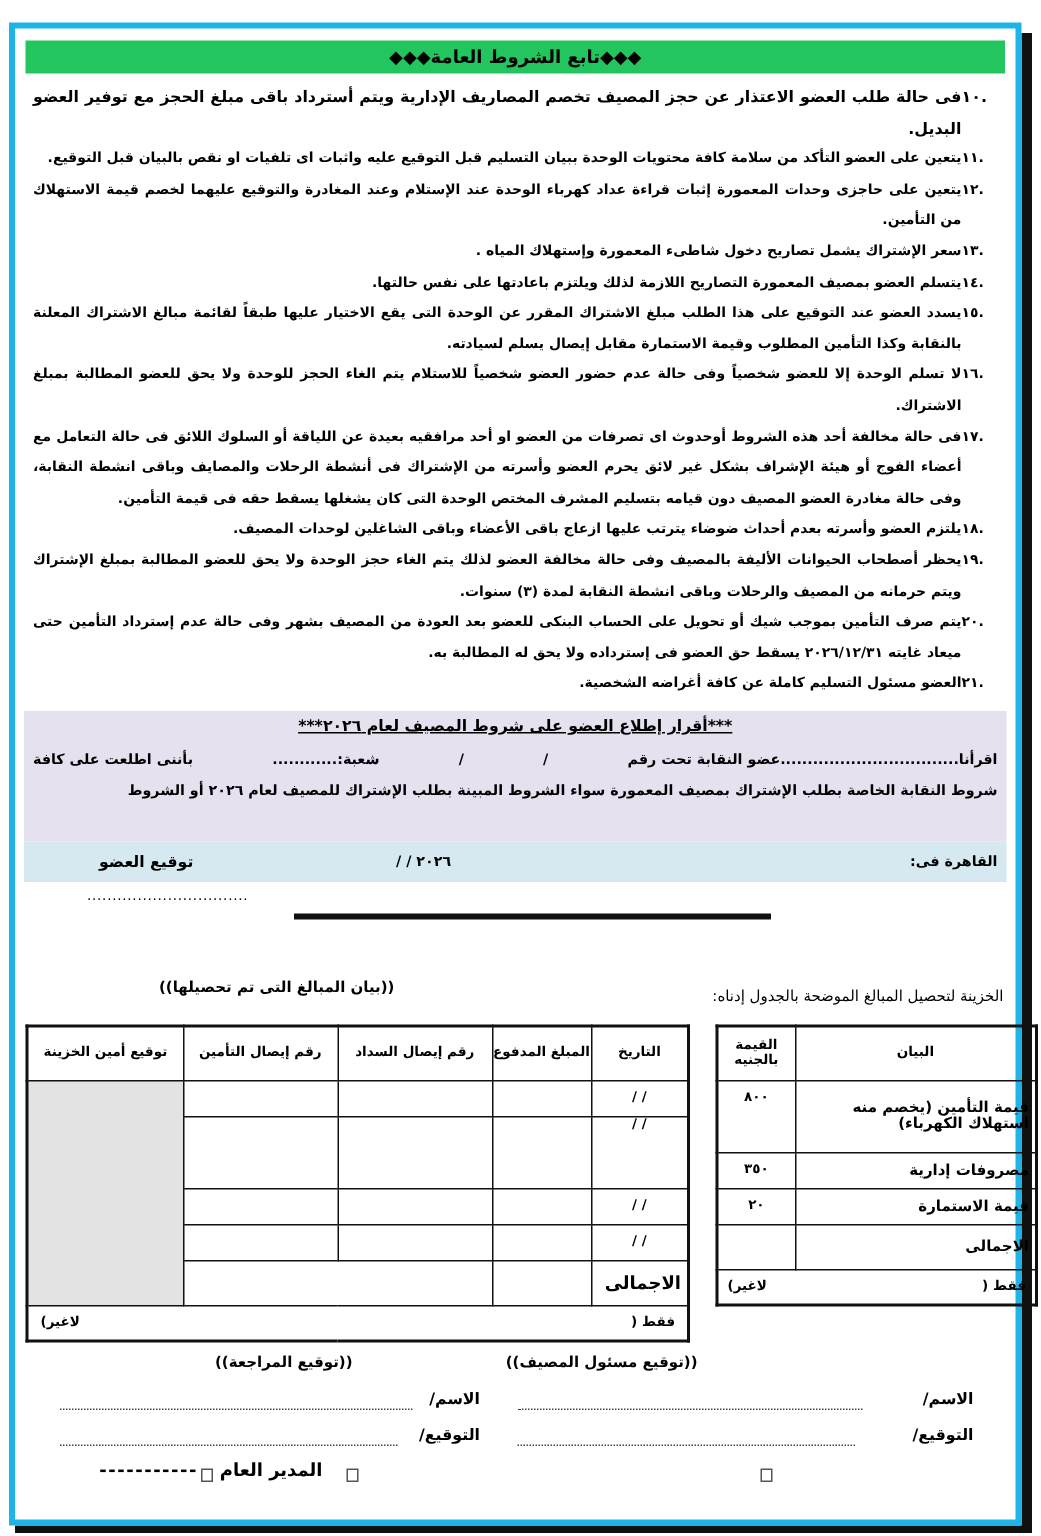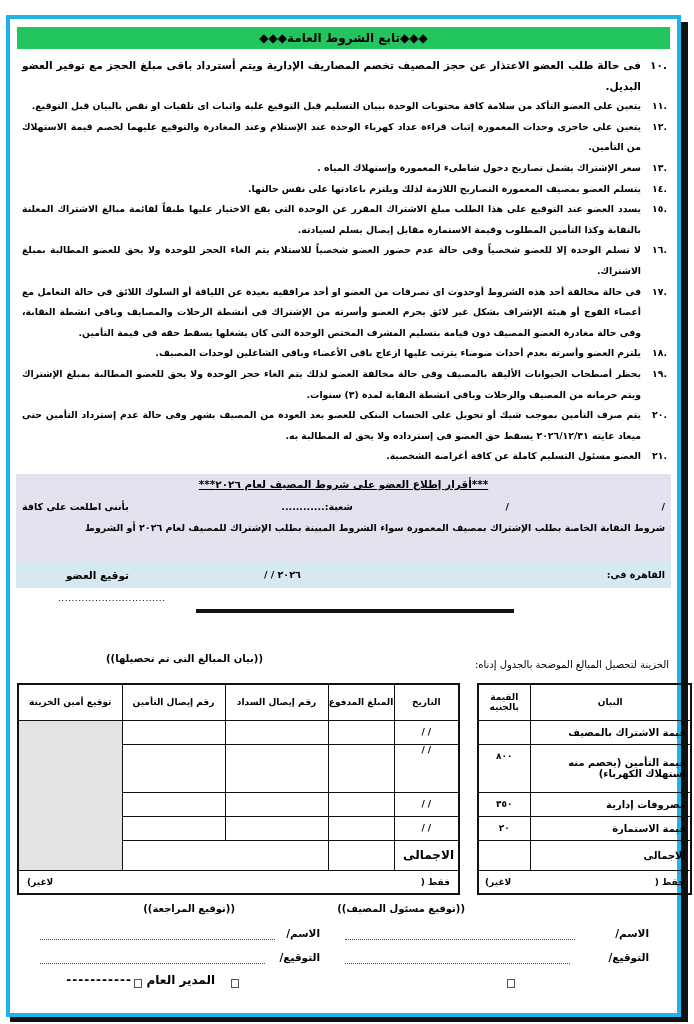--- a/index.html
+++ b/index.html
@@ -5,21 +5,21 @@
     * { box-sizing: border-box; margin: 0; padding: 0; }
     body { width: 694px; height: 1024px; background: #ffffff; position: relative; overflow: hidden;
       font-family: "DejaVu Sans", sans-serif; direction: rtl; color: #000; }
     .shadow { position: absolute; left: 10px; top: 22px; width: 678px; height: 1000px; background: #111; }
     .frame { position: absolute; left: 6px; top: 15px; width: 675px; height: 1002px; background: #fff;
       border: 4px solid #1fb4e8; }
     .title-bar { position: absolute; left: 7px; right: 7px; top: 8px; height: 22px; background: #22c55e;
       text-align: center; font-size: 12px; font-weight: bold; line-height: 22px; }
     .terms { position: absolute; left: 12px; right: 10px; top: 36px; font-size: 9.3px; font-weight: bold; line-height: 20.6px; }
     .term { display: flex; }
-    .term .num { width: 26px; flex: 0 0 26px; text-align: right; }
+    .term .num { width: 26px; flex: 0 0 26px; text-align: left; }
     .term .txt { flex: 1; text-align: justify; }
     .term.first { font-size: 10.6px; }
     .ack { position: absolute; left: 6px; right: 6px; top: 455px; height: 87px; background: #e6e1ee; }
     .ack-title { text-align: center; font-size: 10.5px; font-weight: bold; text-decoration: underline; line-height: 20px; }
     .ack-body { font-size: 9.5px; font-weight: bold; line-height: 21px; padding: 2px 6px 0 6px; text-align: justify; }
     .ack-line { display: flex; justify-content: space-between; white-space: nowrap; }
     .sign-row { position: absolute; left: 6px; right: 6px; top: 542px; height: 27px; background: #d6e9f1;
       font-size: 9.5px; font-weight: bold; display: flex; align-items: center; padding: 0 6px; }
     .sign-row .left { position: absolute; left: 50px; font-size: 10.5px; }
     .sign-row .mid { position: absolute; left: 248px; direction: ltr; letter-spacing: 12px; }
@@ -94,20 +94,21 @@
     <div class="term">
         <span class="num">.٢١</span>
         <span class="txt">العضو مسئول التسليم كاملة عن كافة أغراضه الشخصية.</span>
       </div>
   </div>
 
   <div class="ack">
     <div class="ack-title">***أقرار إطلاع العضو على شروط المصيف لعام ٢٠٢٦***</div>
     <div class="ack-body">
       <div class="ack-line">
+        <span>اقرأنا.................................عضو النقابة تحت رقم</span>
         <span>/</span>
         <span>/</span>
         <span>شعبة:............</span>
         <span>بأننى اطلعت على كافة</span>
       </div>
       <div>شروط النقابة الخاصة بطلب الإشتراك بمصيف المعمورة سواء الشروط المبينة بطلب الإشتراك للمصيف لعام ٢٠٢٦ أو الشروط</div>
     </div>
   </div>
 
   <div class="sign-row">
@@ -168,24 +169,20 @@
         </tr>
   </tbody>
     </table>
 
   <table class="tbl-right">
     <tbody>
         <tr style="height:36px">
       <th>البيان</th>
       <th style="width:52px">القيمة بالجنيه</th>
     </tr>
-    <tr style="height:24px">
-          <td class="rtxt">قيمة الاشتراك بالمصيف</td>
-          <td></td>
-        </tr>
     <tr style="height:48px">
           <td class="rtxt">قيمة التأمين (يخصم منه استهلاك الكهرباء)</td>
           <td style="vertical-align:top;padding-top:6px">٨٠٠</td>
         </tr>
     <tr style="height:24px">
           <td class="rtxt">مصروفات إدارية</td>
           <td>٣٥٠</td>
         </tr>
     <tr style="height:24px">
           <td class="rtxt">قيمة الاستمارة</td>

